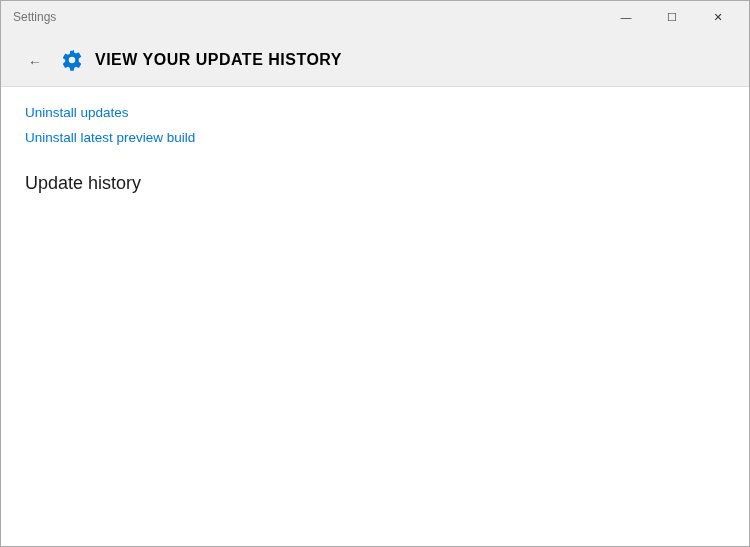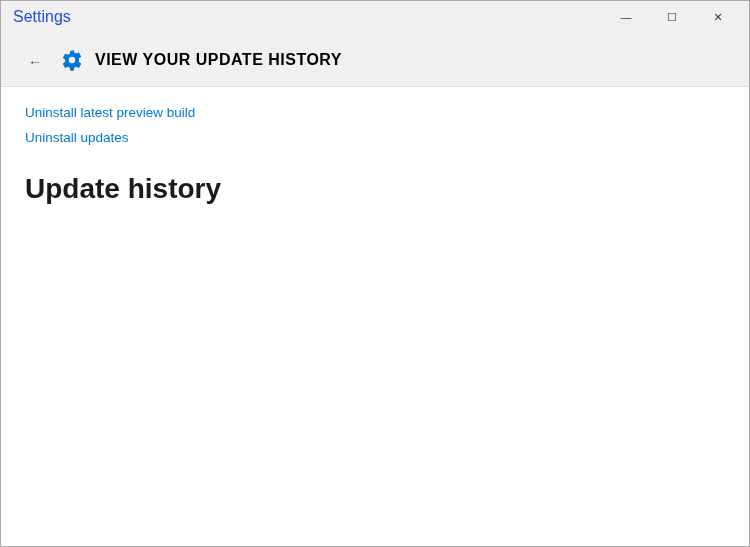--- a/index.html
+++ b/index.html
@@ -35,22 +35,22 @@
       flex-shrink: 0;
     }
 
     .title-bar-left {
       display: flex;
       align-items: center;
       gap: 6px;
     }
 
     .title-bar-title {
-      font-size: 16px;
-      color: #1d4ed8;
+      font-size: 12px;
+      color: #737373;
     }
 
     .title-bar-controls {
       display: flex;
       align-items: center;
       gap: 0;
     }
 
     .title-bar-btn {
       width: 46px;
@@ -129,22 +129,22 @@
 
     .link-item {
       color: #0078d7;
       font-size: 13.5px;
       cursor: pointer;
       text-decoration: none;
       display: inline-block;
     }
 
     .section-heading {
-      font-size: 28px;
-      font-weight: 700;
+      font-size: 18px;
+      font-weight: 400;
       color: #1a1a1a;
       margin-bottom: 12px;
     }
 
     .empty-message {
       font-size: 13.5px;
       color: #333;
     }
   </style>
 </head>
@@ -170,20 +170,20 @@
     <div class="gear-icon-container">
       <svg class="gear-svg" viewBox="0 0 24 24" fill="#0078d7" xmlns="http://www.w3.org/2000/svg">
         <path d="M12 15.5A3.5 3.5 0 0 1 8.5 12 3.5 3.5 0 0 1 12 8.5a3.5 3.5 0 0 1 3.5 3.5 3.5 3.5 0 0 1-3.5 3.5m7.43-2.92c.04-.34.07-.69.07-1.08s-.03-.74-.07-1.08l2.32-1.82c.21-.16.27-.45.13-.69l-2.2-3.81c-.13-.24-.42-.32-.66-.24l-2.74 1.1c-.57-.44-1.18-.81-1.86-1.08l-.42-2.91A.502.502 0 0 0 13.5 2h-3c-.24 0-.44.17-.49.4l-.42 2.91c-.68.27-1.29.64-1.86 1.08l-2.74-1.1c-.23-.09-.52 0-.65.24l-2.2 3.81c-.14.24-.07.52.13.69l2.32 1.82c-.04.34-.07.69-.07 1.08s.03.74.07 1.08l-2.32 1.82c-.21.16-.27.45-.13.69l2.2 3.81c.13.24.42.32.66.24l2.74-1.1c.57.44 1.18.81 1.86 1.08l.42 2.91c.05.23.25.4.49.4h3c.24 0 .44-.17.49-.4l.42-2.91c.68-.27 1.29-.64 1.86-1.08l2.74 1.1c.23.09.52 0 .65-.24l2.2-3.81c.14-.24.07-.52-.13-.69l-2.32-1.82z"></path>
       </svg>
     </div>
     <span class="page-title">VIEW YOUR UPDATE HISTORY</span>
   </div>
 
   <div class="content-area">
     <div class="links-section">
+      <a class="link-item" href="#">Uninstall updates</a>
       <a class="link-item" href="#">Uninstall latest preview build</a>
-      <a class="link-item" href="#">Uninstall updates</a>
     </div>
 
     <h2 class="section-heading">Update history</h2>
   </div>
 
 </div>
 
 </body></html>

